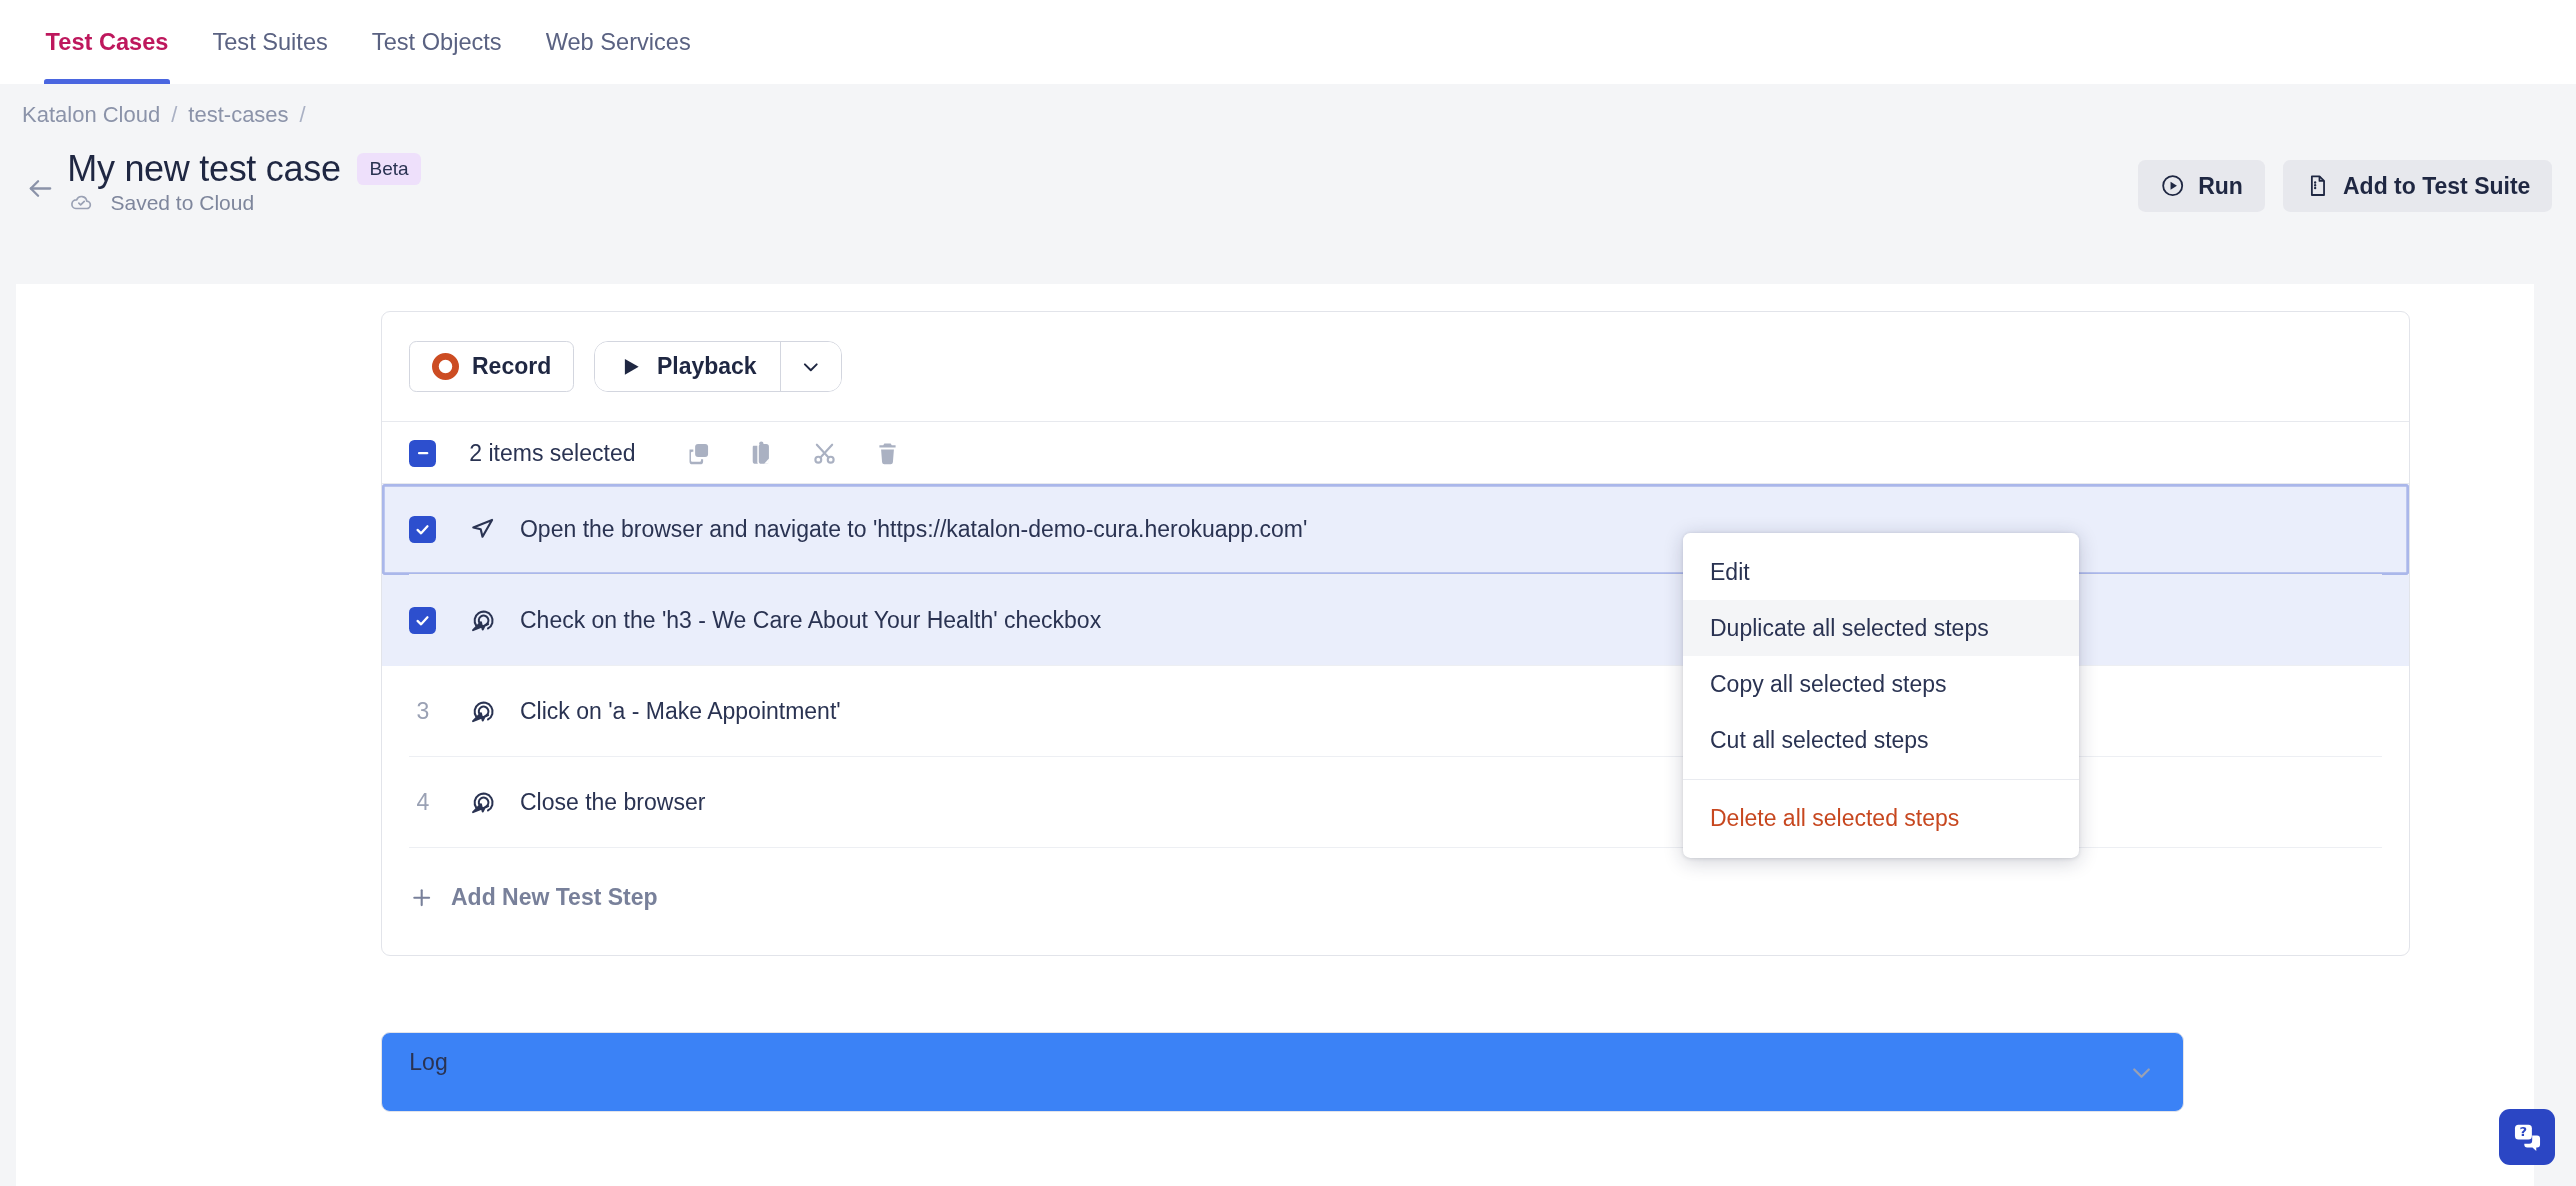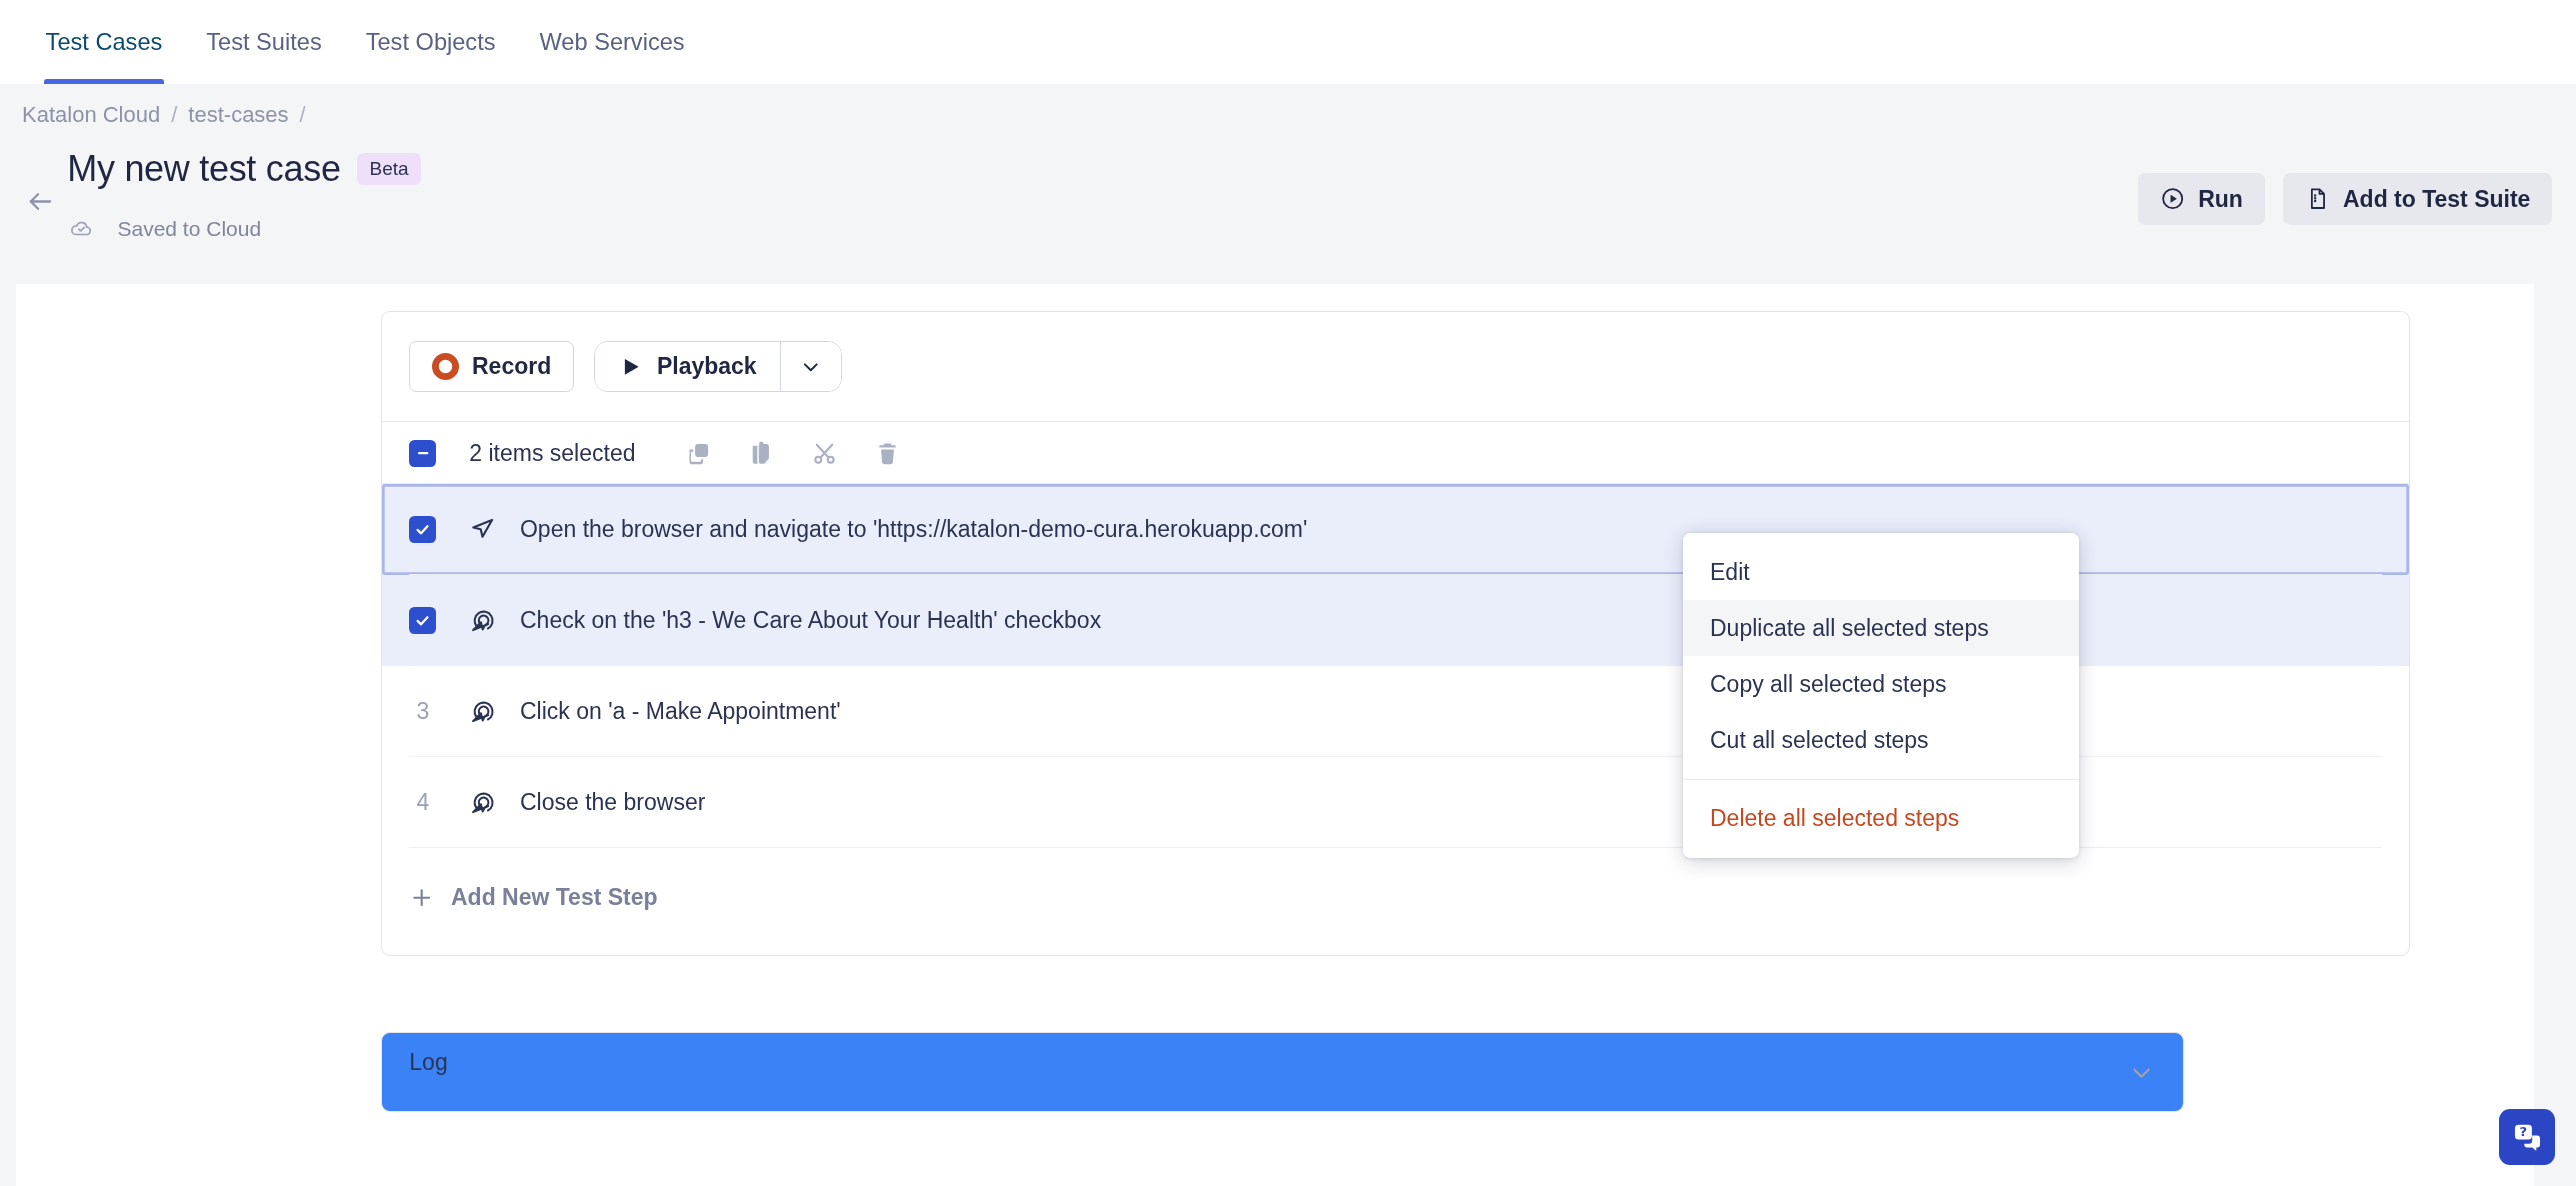--- a/index.html
+++ b/index.html
@@ -31,22 +31,22 @@
     height: 84px;
     display: flex;
     align-items: center;
     padding: 0 22px;
     font-size: 23.6px;
     color: #5a6282;
     cursor: pointer;
     white-space: nowrap;
   }
   .tab.active {
-    color: #0c4a6e;
-    font-weight: normal;
+    color: #be185d;
+    font-weight: bold;
   }
   .tab.active::after {
     content: "";
     position: absolute;
     left: 20px; right: 20px;
     bottom: 0;
     height: 5.4px;
     background: #4a66e0;
     border-radius: 2.7px 2.7px 0 0;
   }
@@ -88,22 +88,22 @@
     background: #eee0fb;
     color: #2a3352;
     font-size: 19px;
     padding: 4.5px 12.7px;
     border-radius: 6.4px;
     line-height: 1.25;
   }
   .savedrow {
     display: flex;
     align-items: center;
-    gap: 23px;
-    margin-top: 26px;
+    gap: 16px;
+    margin-top: 0;
     margin-left: 1.8px;
     font-size: 21px;
     color: #7e869c;
   }
   .headactions {
     margin-left: auto;
     display: flex;
     align-items: center;
     gap: 18px;
     margin-top: 9px;

